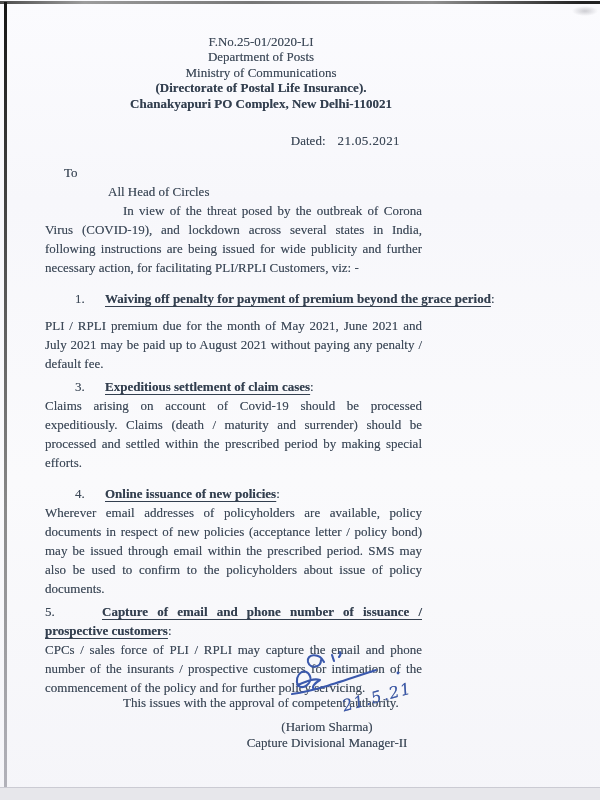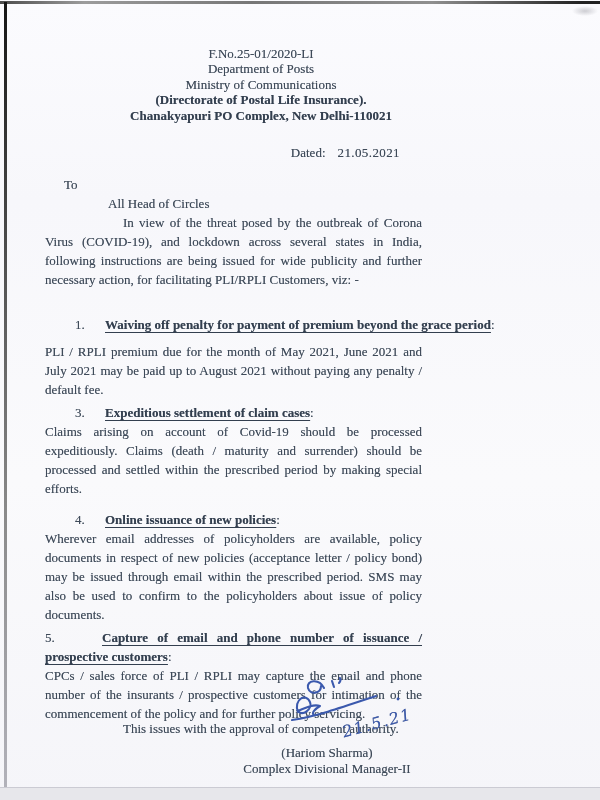--- a/index.html
+++ b/index.html
@@ -16,21 +16,21 @@
   .edge-top{ position:absolute; top:1px; left:0; width:100%; height:3px;
     background:linear-gradient(90deg,#4d4d4d,#9c9c9c 14%,#777 42%,#8f8f8f 72%,#222 97%); }
   .edge-left{ position:absolute; top:2px; left:4px; width:3px; height:786px;
     background:linear-gradient(180deg,#161616,#4a4a4a 30%,#8a8a8a 65%,#b2b2ba 100%); }
   .edge-bottom{ position:absolute; left:0; bottom:0; width:100%; height:13px;
     background:#e7e7eb; border-top:1px solid #cbcbd3; }
   .smudge-tr{ position:absolute; top:6px; right:2px; width:26px; height:10px;
     background:radial-gradient(closest-side,rgba(120,120,130,.35),rgba(120,120,130,0)); }
 
   .content{
-    position:absolute; top:16px; left:0; width:485px;
+    position:absolute; top:4px; left:0; width:485px;
     padding:30px 63px 0 45px;
     color:#3e4a59; font-size:13px; line-height:19px;
     text-shadow:0 0 .5px rgba(62,74,89,.55);
   }
   .letterhead{ width:432px; text-align:center; line-height:15.4px; }
   .lh-bold{ font-weight:700; color:#333f4f; }
   .dated-row{ margin-top:20px; text-align:right; padding-right:22px; }
   .dated-row .dval{ margin-left:12px; letter-spacing:.4px; }
   .to-line{ margin-top:13px; padding-left:19px; }
   .recipient-line{ padding-left:63px; }
@@ -40,21 +40,21 @@
   .intro{ text-indent:78px; text-align:justify; }
 
   .item-head{ white-space:nowrap; }
   .item-head .inum{ display:inline-block; width:30px; }
   .item-head{ padding-left:30px; }
   .item-head .ihead{ font-weight:700; color:#333f4f;
     text-decoration:underline; text-decoration-thickness:1.3px; text-underline-offset:2.5px; }
   .item-head5{ padding-left:0; white-space:normal; text-align:justify; }
   .item-head5 .inum{ width:57px; }
   .item-body{ text-align:justify; }
-  .mt-h1{ margin-top:26px; } .mt-b1{ margin-top:8px; }
+  .mt-h1{ margin-top:12px; } .mt-b1{ margin-top:8px; }
   .mt-h2{ margin-top:7px; } .mt-h3{ margin-top:4px; }
   .mt-h4{ margin-top:12px; } .mt-h5{ margin-top:4px; }
 
   .sig-zone{ position:relative; height:120px; margin-top:-48px; }
   .closing{ position:absolute; left:78px; top:44px; white-space:nowrap; }
   .signature-wrap{ position:absolute; right:0; top:0; width:190px; }
   .signature-svg{ position:absolute; top:0; right:-8px; z-index:3; }
   .sig-name{ position:absolute; top:68px; width:100%; text-align:center; }
   .sig-designation{ position:absolute; top:84px; width:100%; text-align:center; white-space:nowrap; }
 </style>
@@ -115,20 +115,20 @@
             <path d="M44 13 C 39 3, 26 5, 28 13 C 30 20, 41 19, 41 11"></path>
             <path d="M52 6 L 54 12"></path>
             <path d="M60 3 C 61 5, 60 7, 59 8"></path>
             <path d="M18 37 C 13 25, 26 17, 30 27 C 33 34, 22 42, 18 36 C 27 32, 34 29, 40 31 C 35 34, 31 38, 34 40"></path>
             <path d="M12 45 C 38 41, 66 31, 96 21"></path>
             <circle cx="118" cy="24" r="1.4" fill="#3b59ad" stroke="none"></circle>
           </g>
           <text transform="rotate(-15 88 52)" x="62" y="56" font-size="16" font-style="italic" letter-spacing="1.5" fill="#3b59ad" font-family="DejaVu Serif, serif">21.5.21</text>
         </svg>
         <div class="sig-name">(Hariom Sharma)</div>
-        <div class="sig-designation">Complex Divisional Manager-II</div>
+        <div class="sig-designation">Capture Divisional Manager-II</div>
       </div>
     </div>
 
   </div>
 
   <div class="edge-bottom"></div>
 </div>
 
 </body></html>

